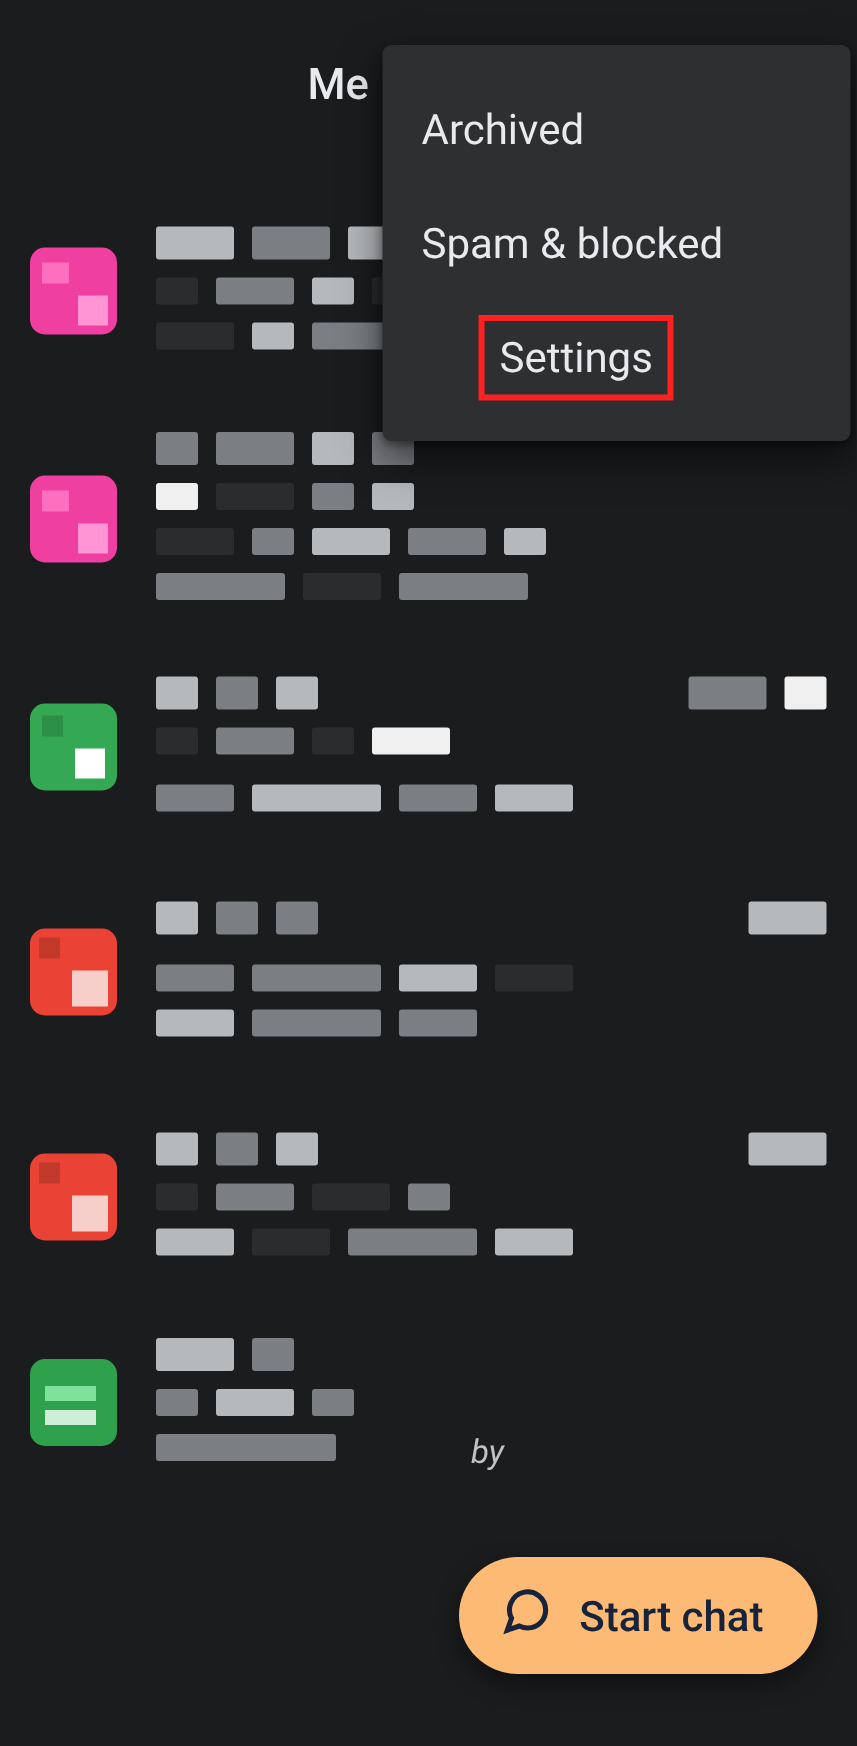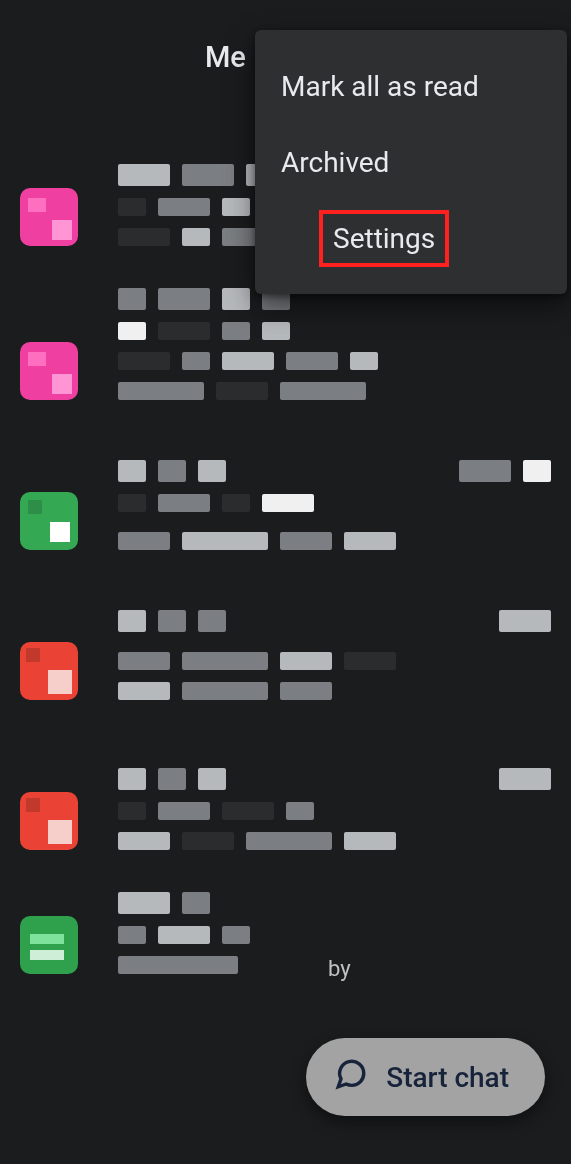--- a/index.html
+++ b/index.html
@@ -27,24 +27,25 @@
   .list {
     position: absolute;
     top: 120px;
     left: 0;
     right: 0;
     bottom: 0;
     padding: 0 6px;
   }
   .row {
     display: flex;
-    align-items: flex-end;
+    align-items: center;
     padding: 14px 14px 24px 14px;
-    gap: 40px;
+    gap: 26px;
     min-height: 150px;
+    font-style: italic;
   }
   .avatar {
     width: 58px;
     height: 58px;
     border-radius: 10px;
     flex: 0 0 58px;
     margin-top: 8px;
     position: relative;
     overflow: hidden;
   }
@@ -132,21 +133,21 @@
     margin-left: 48px;
   }
 
   
   .fab {
     position: absolute;
     right: 26px;
     bottom: 48px;
     height: 78px;
     padding: 0 36px 0 28px;
-    background: #a3a3a3;
+    background: #fdba74;
     color: #17233a;
     border-radius: 40px;
     display: flex;
     align-items: center;
     gap: 18px;
     font-size: 28px;
     font-weight: 500;
     z-index: 30;
     box-shadow: 0 6px 16px rgba(0,0,0,0.45);
   }
@@ -306,24 +307,24 @@
         </div>
       <div style="position:absolute;left:210px;top:68px;font-size:22px;color:#c2c2c2">by</div>
       <div class="snippet" style="top:96px">r23 tran…</div>
     </div>
   </div>
 
 </div>
 
 <div class="menu">
   <div class="menu-item">
-    <span>Mark all as read</span>
+    <span>Archived</span>
   </div>
   <div class="menu-item">
-    <span>Archived</span>
+    <span>Spam &amp; blocked</span>
   </div>
   <div class="menu-item highlight">
     <span>Settings</span>
   </div>
 </div>
 
 <div class="fab">
   <span>
     <svg viewBox="0 0 24 24">
         <path d="M21 11.5a8.38 8.38 0 0 1-8.5 8.5 8.5 8.5 0 0 1-3.9-.95L3 21l1.95-5.6A8.5 8.5 0 1 1 21 11.5z"></path>

